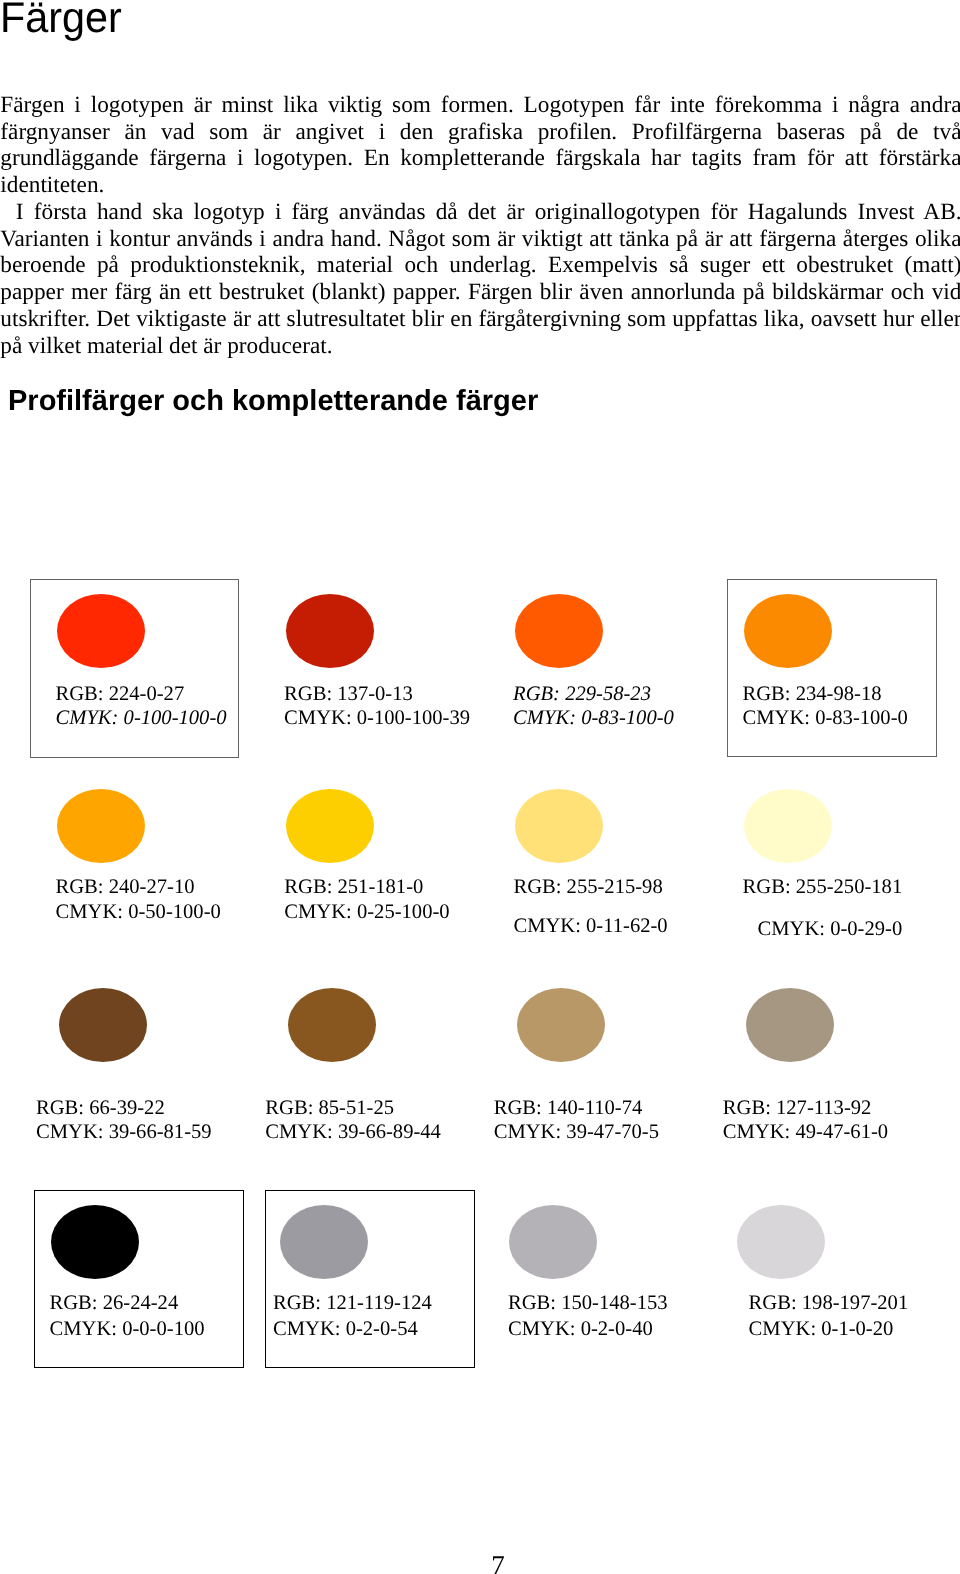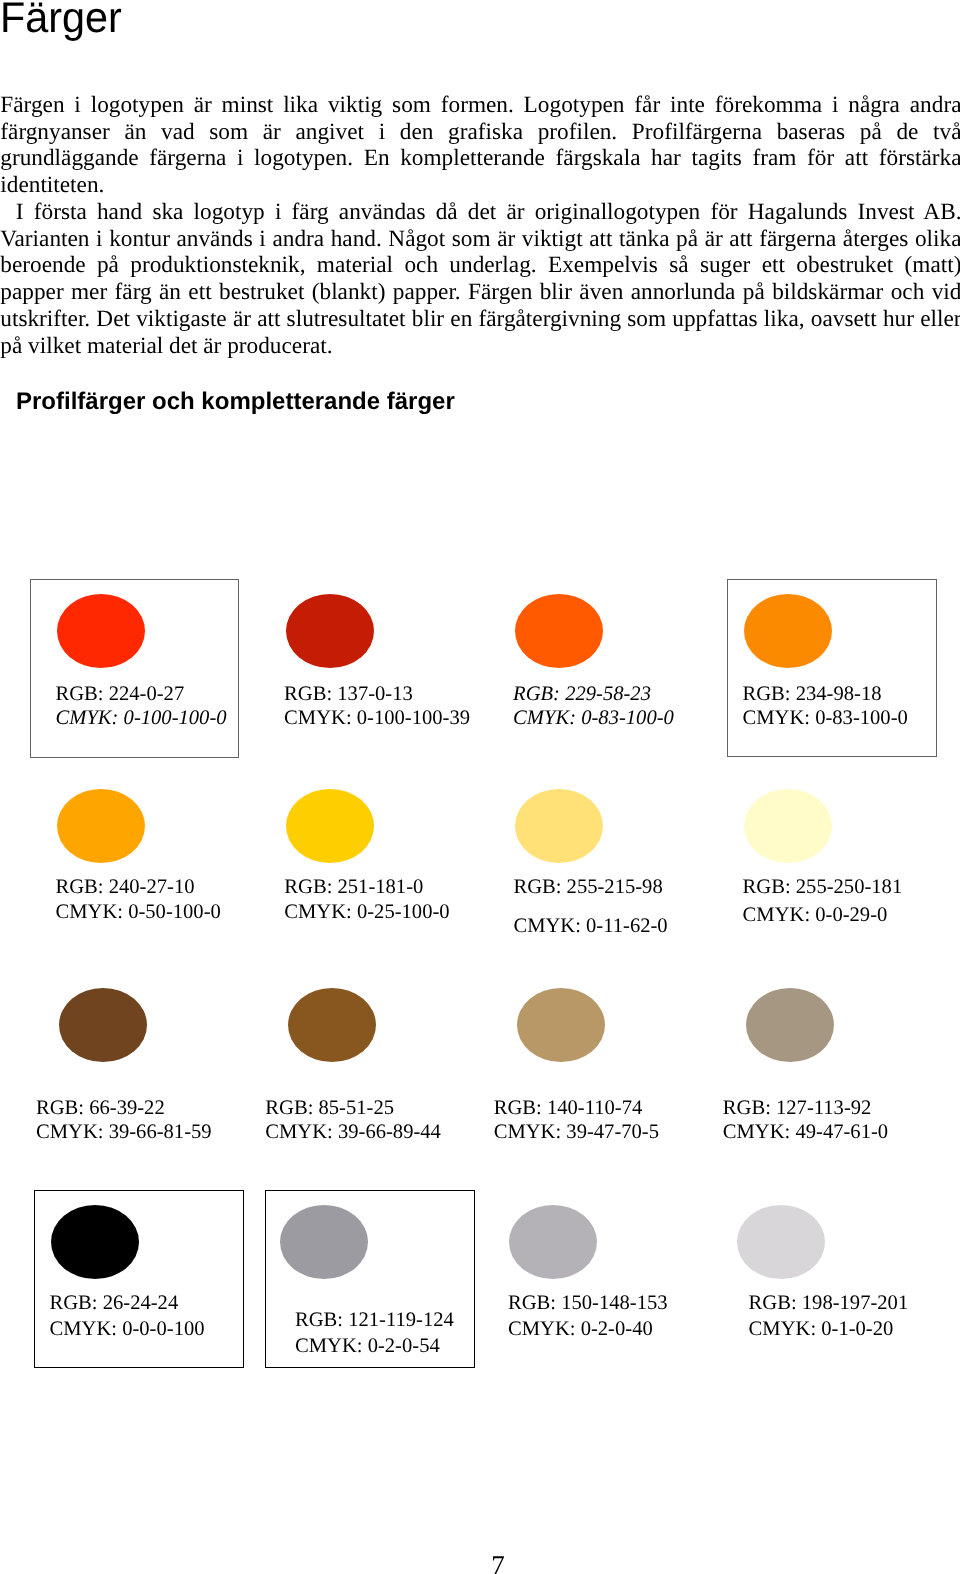--- a/index.html
+++ b/index.html
@@ -25,23 +25,23 @@
   .body-block {
     position:absolute; left:0.3px; width:961.2px;
     font-size:23.29px; line-height:26.75px;
     text-align:justify;
     text-justify:inter-word;
   }
   .body-block p { margin:0; }
   .indent { text-indent:15.5px; }
 
   #section-heading {
-    position:absolute; left:16px;
+    position:absolute; left:8px;
     font-family:"Liberation Sans", sans-serif;
-    font-weight:bold; font-size:24px; line-height:27px;
+    font-weight:bold; font-size:29px; line-height:27px;
   }
 
   .swatch { position:absolute; }
   .ellipse { position:absolute; border-radius:50%; }
   .sw-label {
     position:absolute;
     font-size:20.6px; line-height:24.2px;
     white-space:nowrap;
   }
   .sw-line2 { position:relative; }
@@ -125,21 +125,21 @@
         <div class="ellipse" style="background: rgb(255, 225, 119); left: 514.9px; top: 788.6px; width: 88px; height: 74px;"></div>
         <div class="sw-label" style="left: 513.4px; top: 875.35px;">
           <div>RGB: 255-215-98</div>
           <div class="sw-line2" style="top: 0.6px; margin-top: 14px;">CMYK: 0-11-62-0</div>
         </div>
       </div>
       <div class="swatch">
         <div class="ellipse" style="background: rgb(255, 252, 202); left: 743.8px; top: 788.6px; width: 88px; height: 74px;"></div>
         <div class="sw-label" style="left: 742.6px; top: 875.35px;">
           <div>RGB: 255-250-181</div>
-          <div class="sw-line2" style="top: 3px;">CMYK: 0-0-29-0</div>
+          <div class="sw-line2" style="top: 17px; text-align: right;">CMYK: 0-0-29-0</div>
         </div>
       </div>
       <div class="swatch">
         <div class="ellipse" style="background: rgb(112, 68, 30); left: 59px; top: 988.1px; width: 88px; height: 74px;"></div>
         <div class="sw-label" style="left: 36px; top: 1095.65px;">
           <div>RGB: 66-39-22</div>
           <div class="sw-line2" style="top: 0px;">CMYK: 39-66-81-59</div>
         </div>
       </div>
       <div class="swatch">
@@ -165,21 +165,21 @@
       </div>
       <div class="swatch">
         <div class="ellipse" style="background: rgb(0, 0, 0); left: 50.7px; top: 1204.5px; width: 88px; height: 74px;"></div>
         <div class="sw-label" style="left: 49.5px; top: 1290.85px;">
           <div>RGB: 26-24-24</div>
           <div class="sw-line2" style="top: 1.7px;">CMYK: 0-0-0-100</div>
         </div>
       </div>
       <div class="swatch">
         <div class="ellipse" style="background: rgb(157, 155, 162); left: 279.6px; top: 1204.5px; width: 88px; height: 74px;"></div>
-        <div class="sw-label" style="left: 295px; top: 1290.85px; margin-top: 17px;">
+        <div class="sw-label" style="left: 273px; top: 1290.85px;">
           <div>RGB: 121-119-124</div>
           <div class="sw-line2" style="top: 1.7px;">CMYK: 0-2-0-54</div>
         </div>
       </div>
       <div class="swatch">
         <div class="ellipse" style="background: rgb(180, 178, 183); left: 508.5px; top: 1204.5px; width: 88px; height: 74px;"></div>
         <div class="sw-label" style="left: 508px; top: 1290.85px;">
           <div>RGB: 150-148-153</div>
           <div class="sw-line2" style="top: 1.7px;">CMYK: 0-2-0-40</div>
         </div>

